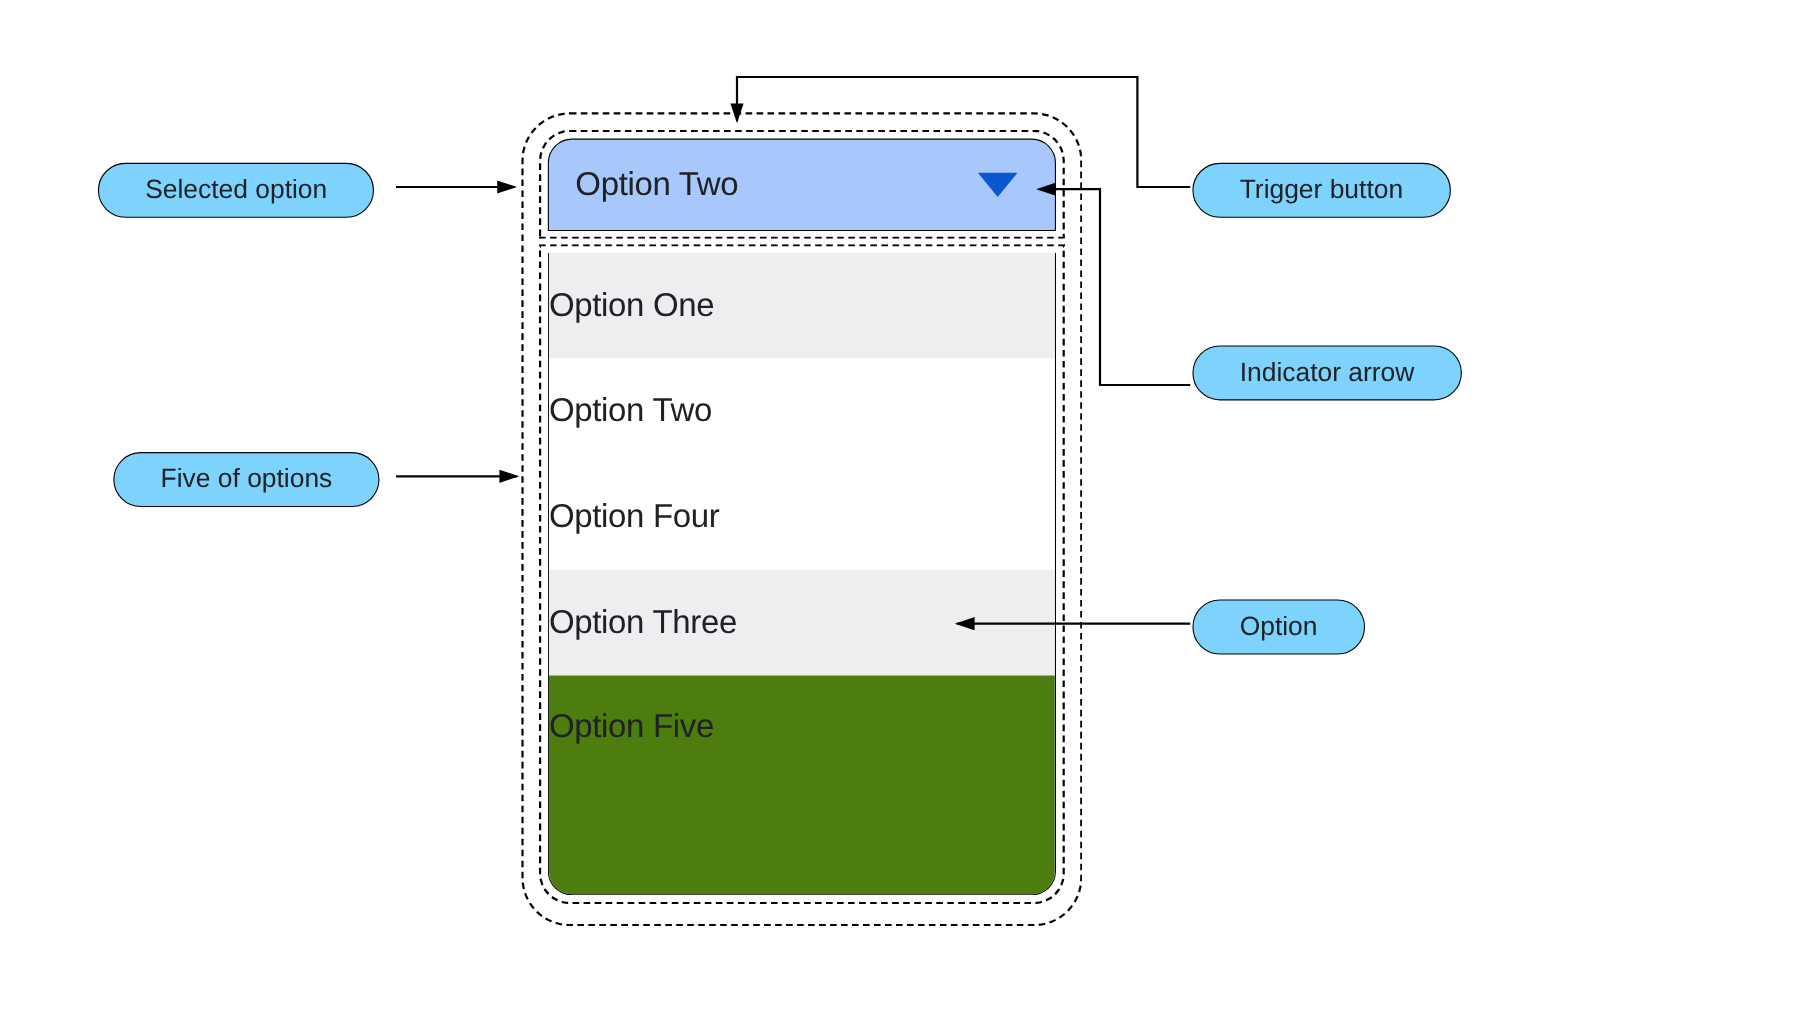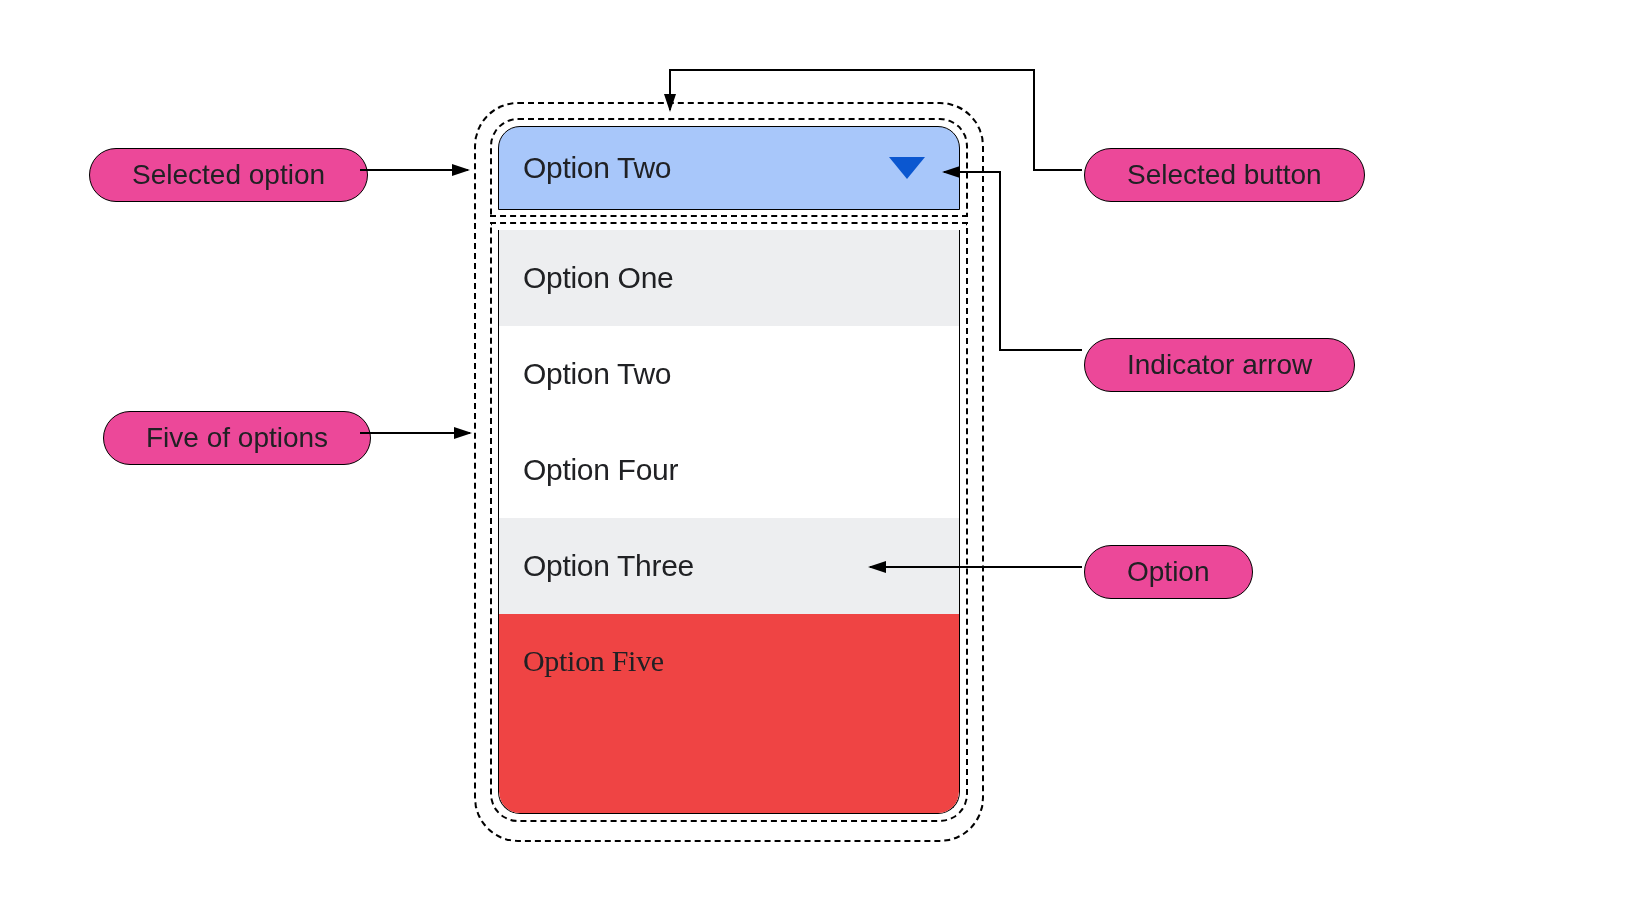--- a/index.html
+++ b/index.html
@@ -30,32 +30,32 @@
       position:absolute; right:34px; top:50%; transform:translateY(-50%);
       width:0; height:0; border-left:18px solid transparent;
       border-right:18px solid transparent; border-top:22px solid #0b57d0;
     }
     .list {
       position:absolute; left:498px; top:230px; width:462px; height:584px;
       border-left:1.5px solid #000; border-right:1.5px solid #000;
       border-bottom:1.5px solid #000; border-radius:0 0 22px 22px; overflow:hidden;
     }
     .opt {
-      height:96px; display:flex; align-items:center; padding-left:24px;
+      height:96px; display:flex; align-items:center; 
       font-size:30px; font-weight:400; letter-spacing:-.3px;
     }
     .opt.grey  { background:#edeef0; }
     .opt.white { background:#fff; }
     .opt.grey-last {
-      background:#ef4444; height:200px; align-items:flex-start; padding-top:30px;
-      border-bottom-left-radius:22px; border-bottom-right-radius:22px;font-family:Liberation Serif, serif;
+      background:#4d7c0f; height:200px; align-items:flex-start; padding-top:30px;
+      border-bottom-left-radius:22px; border-bottom-right-radius:22px;
     }
     .callout {
       position:absolute; border:1.5px solid #000; border-radius:999px;
-      padding:10px 42px; font-size:28px; font-weight:400; background:#ec4899; white-space:nowrap;
+      padding:10px 42px; font-size:24px; font-weight:400; background:#7dd3fc; white-space:nowrap;
     }
     svg.conn { position:absolute; overflow:visible; }
   </style>
 </head>
 <body>
 
 <div class="outer-dash"></div>
 <div class="trigger-dash"></div>
 <div class="list-dash"></div>
 
@@ -77,22 +77,22 @@
   <div class="opt grey">
       <span>Option Three</span>
     </div>
   <div class="opt grey-last">
       <span>Option Five</span>
     </div>
 </div>
 
 <div class="callout" style="left:89px;  top:148px;">Selected option</div>
 <div class="callout" style="left:103px; top:411px;">Five of options</div>
-<div class="callout" style="left:1084px;top:148px;">Selected button</div>
-<div class="callout" style="left:1084px;top:338px;">Indicator arrow</div>
+<div class="callout" style="left:1084px;top:148px;">Trigger button</div>
+<div class="callout" style="left:1084px;top:314px;">Indicator arrow</div>
 <div class="callout" style="left:1084px;top:545px;text-align:center;">Option</div>
 
 <svg class="conn" width="1650" height="924">
   <defs>
     <marker id="ah" markerWidth="10" markerHeight="10" refX="8" refY="3" orient="auto" markerUnits="strokeWidth">
       <path d="M0,0 L9,3 L0,6 Z" fill="#000"></path>
     </marker>
   </defs>
 
   <line x1="360" y1="170" x2="468" y2="170" stroke="#000" stroke-width="2" marker-end="url(#ah)"></line>

